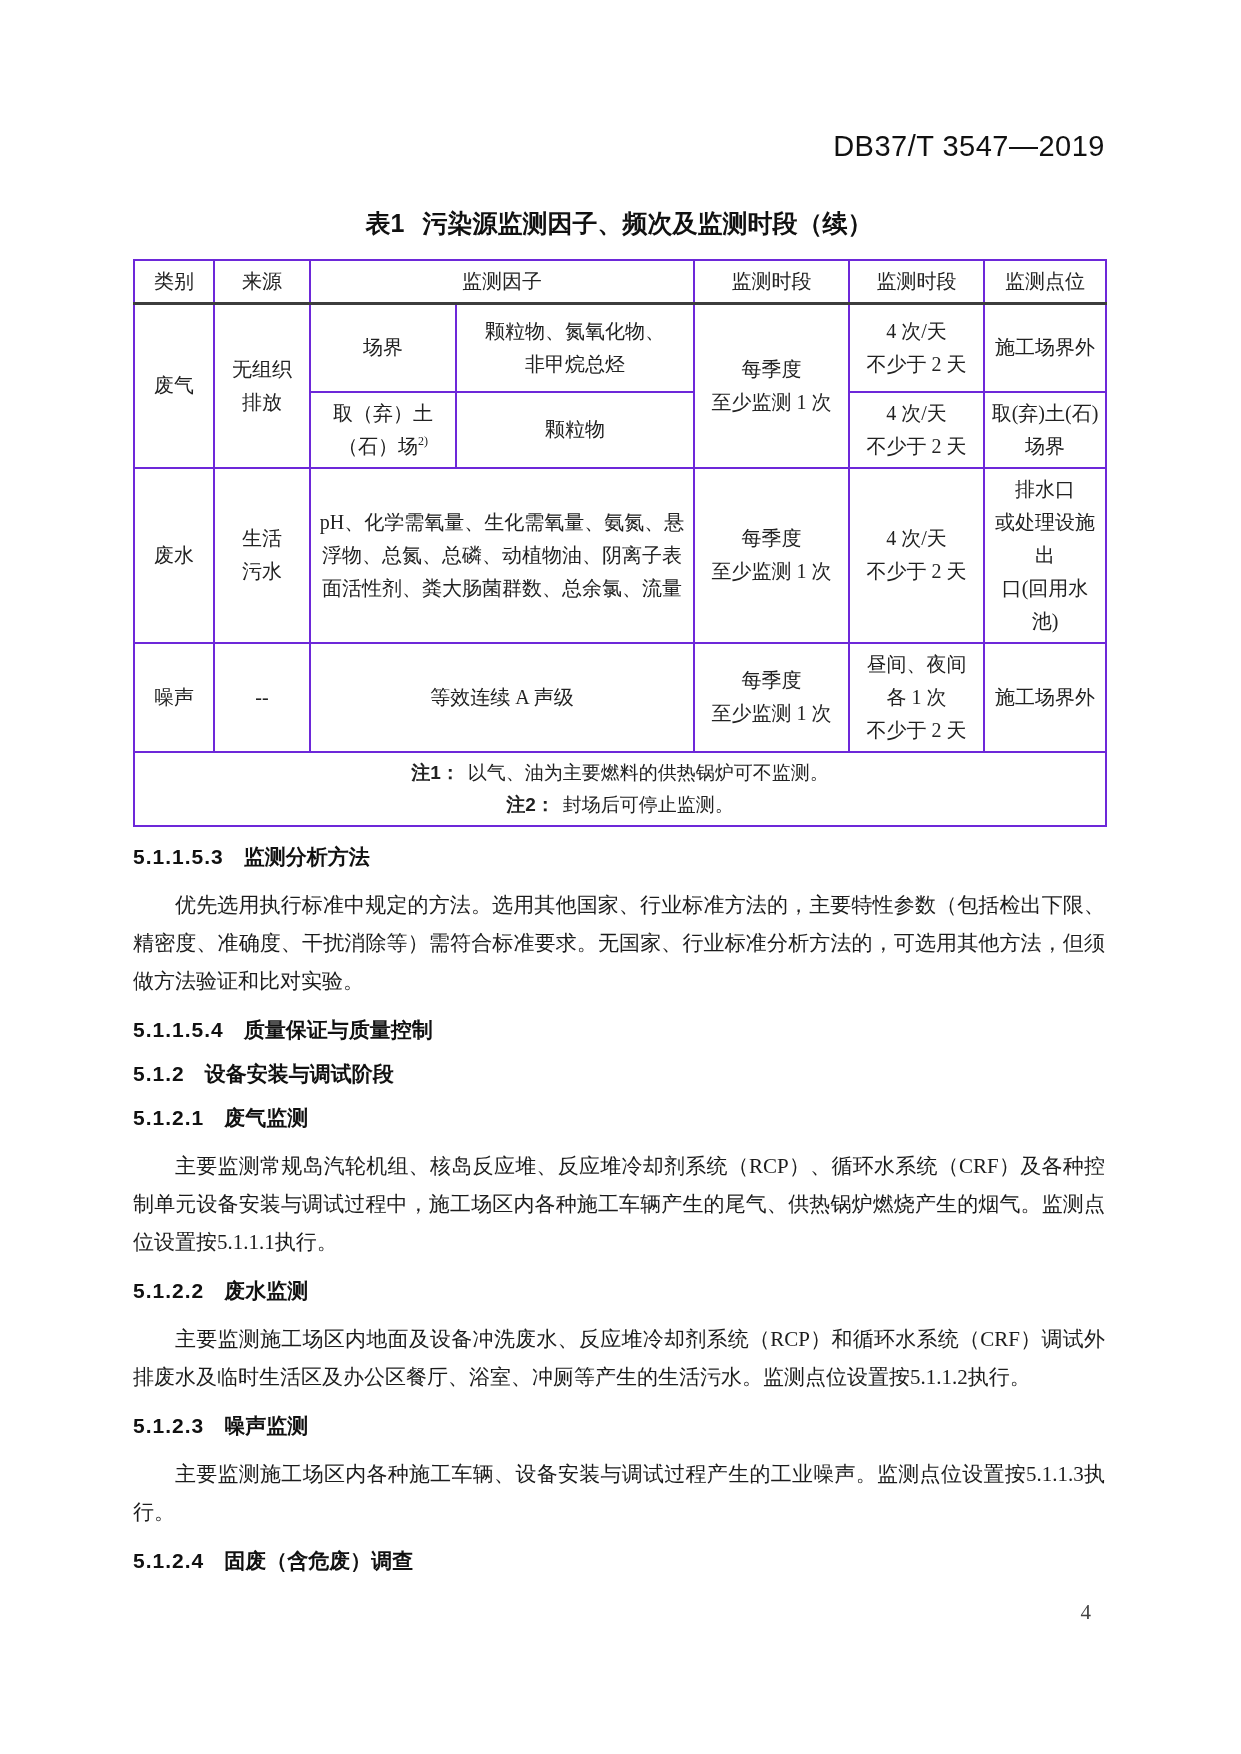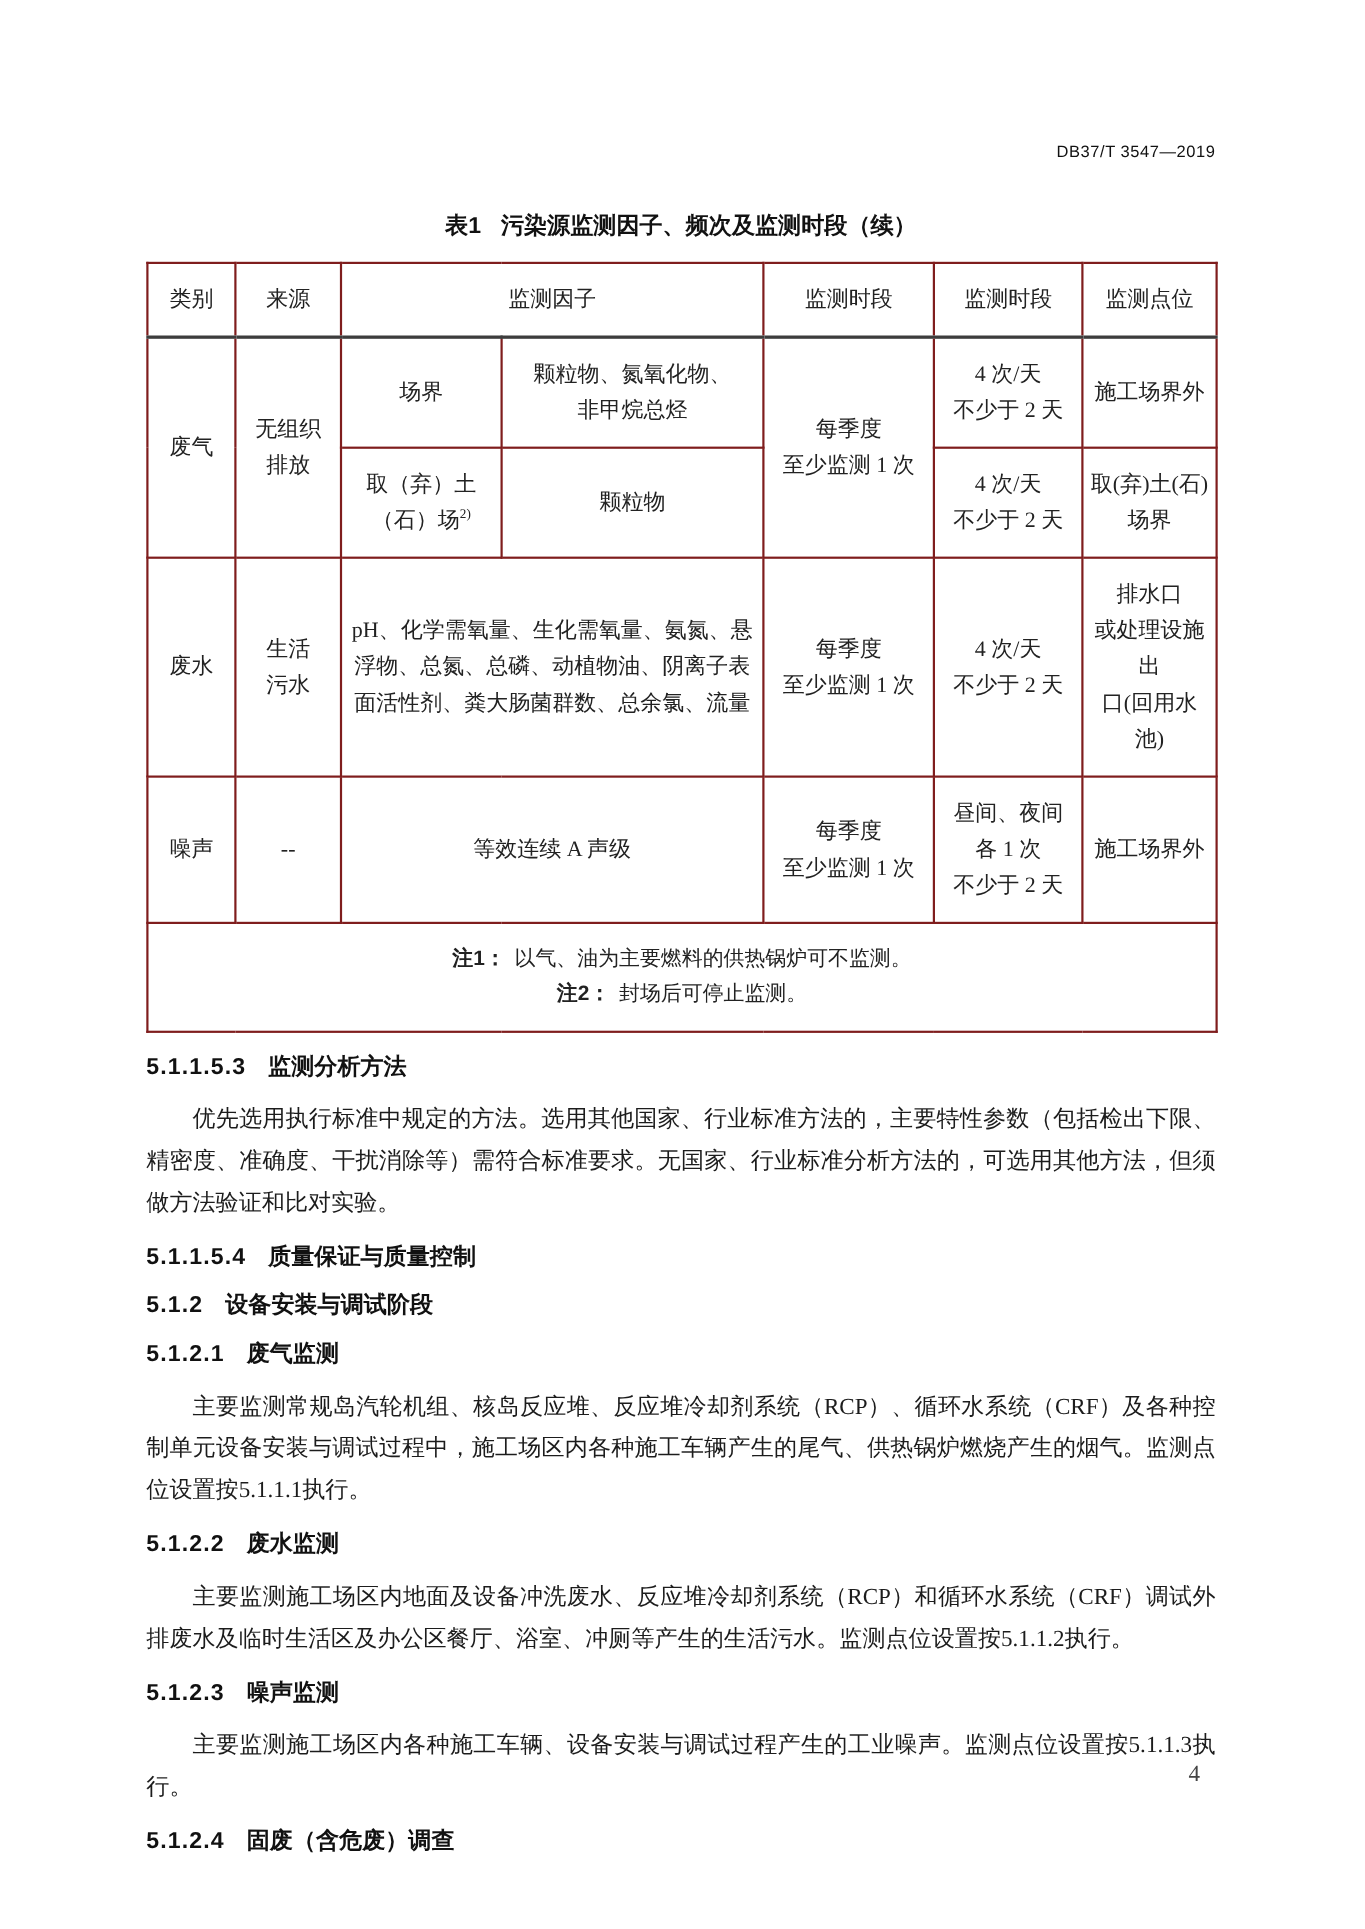--- a/index.html
+++ b/index.html
@@ -16,48 +16,48 @@
   .content {
     position: absolute;
     left: 133px;
     top: 0;
     width: 972px;
   }
   .doc-header {
     margin-top: 130px;
     text-align: right;
     font-family: "Liberation Sans", "DejaVu Sans", sans-serif;
-    font-size: 15px;
+    font-size: 29px;
     letter-spacing: 0.5px;
     color: #111;
   }
   .table-caption {
     margin-top: 44px;
     text-align: center;
     font-family: "Liberation Sans", "DejaVu Sans", sans-serif;
     font-weight: bold;
-    font-size: 21px;
+    font-size: 25px;
     color: #111;
   }
   .caption-label { margin-right: 18px; }
   table.data-table {
     margin-top: 19px;
     width: 972px;
     border-collapse: collapse;
     table-layout: fixed;
     font-size: 20px;
     color: #222;
   }
   table.data-table td, table.data-table th {
-    border: 2px solid #7f1d1d;
+    border: 2px solid #6d28d9;
     text-align: center;
     vertical-align: middle;
     font-weight: normal;
     line-height: 1.65;
-    padding: 16px 6px;
+    padding: 4px 6px;
   }
   table.data-table tr.head-row th { height: 40px; border-bottom: 3px solid #3d3d3d; }
   tr.row-gas-1 { height: 88px; }
   tr.row-gas-2 { height: 58px; }
   tr.row-water { height: 126px; }
   tr.row-noise { height: 96px; }
   tr.notes-row { height: 72px; }
   .preline { white-space: pre-line; }
   td.factors-long {
     text-align: justify;

